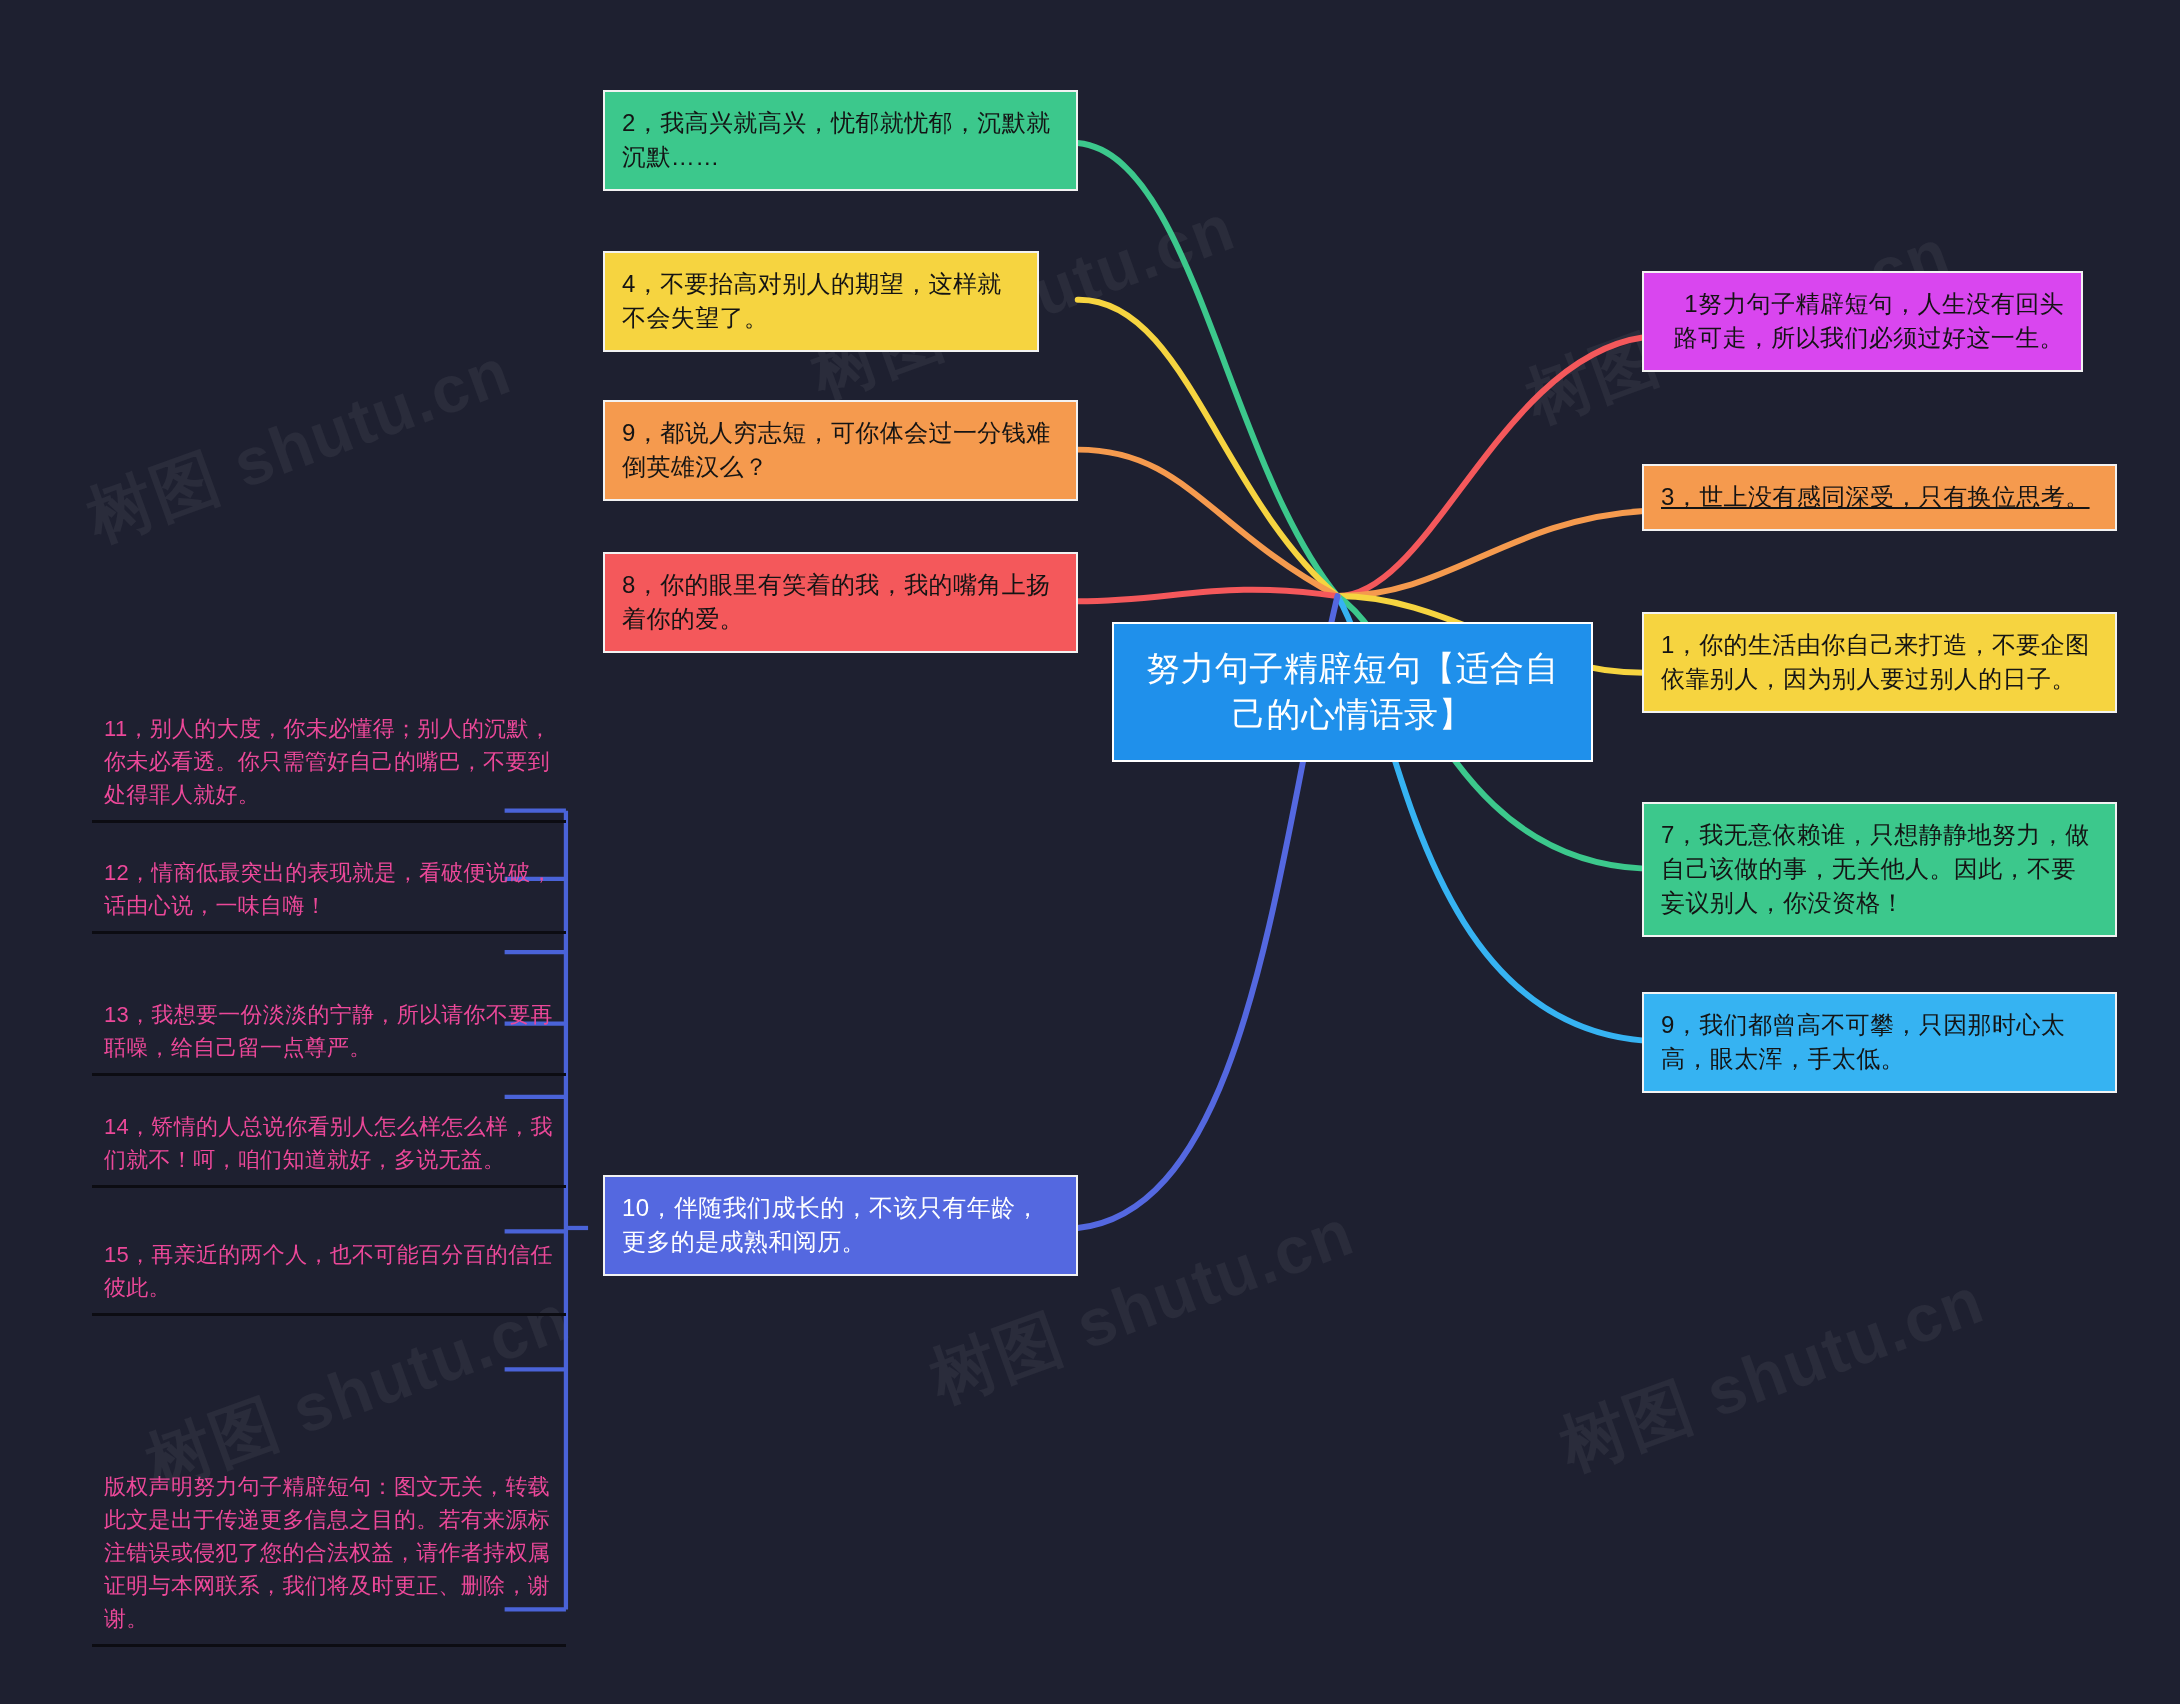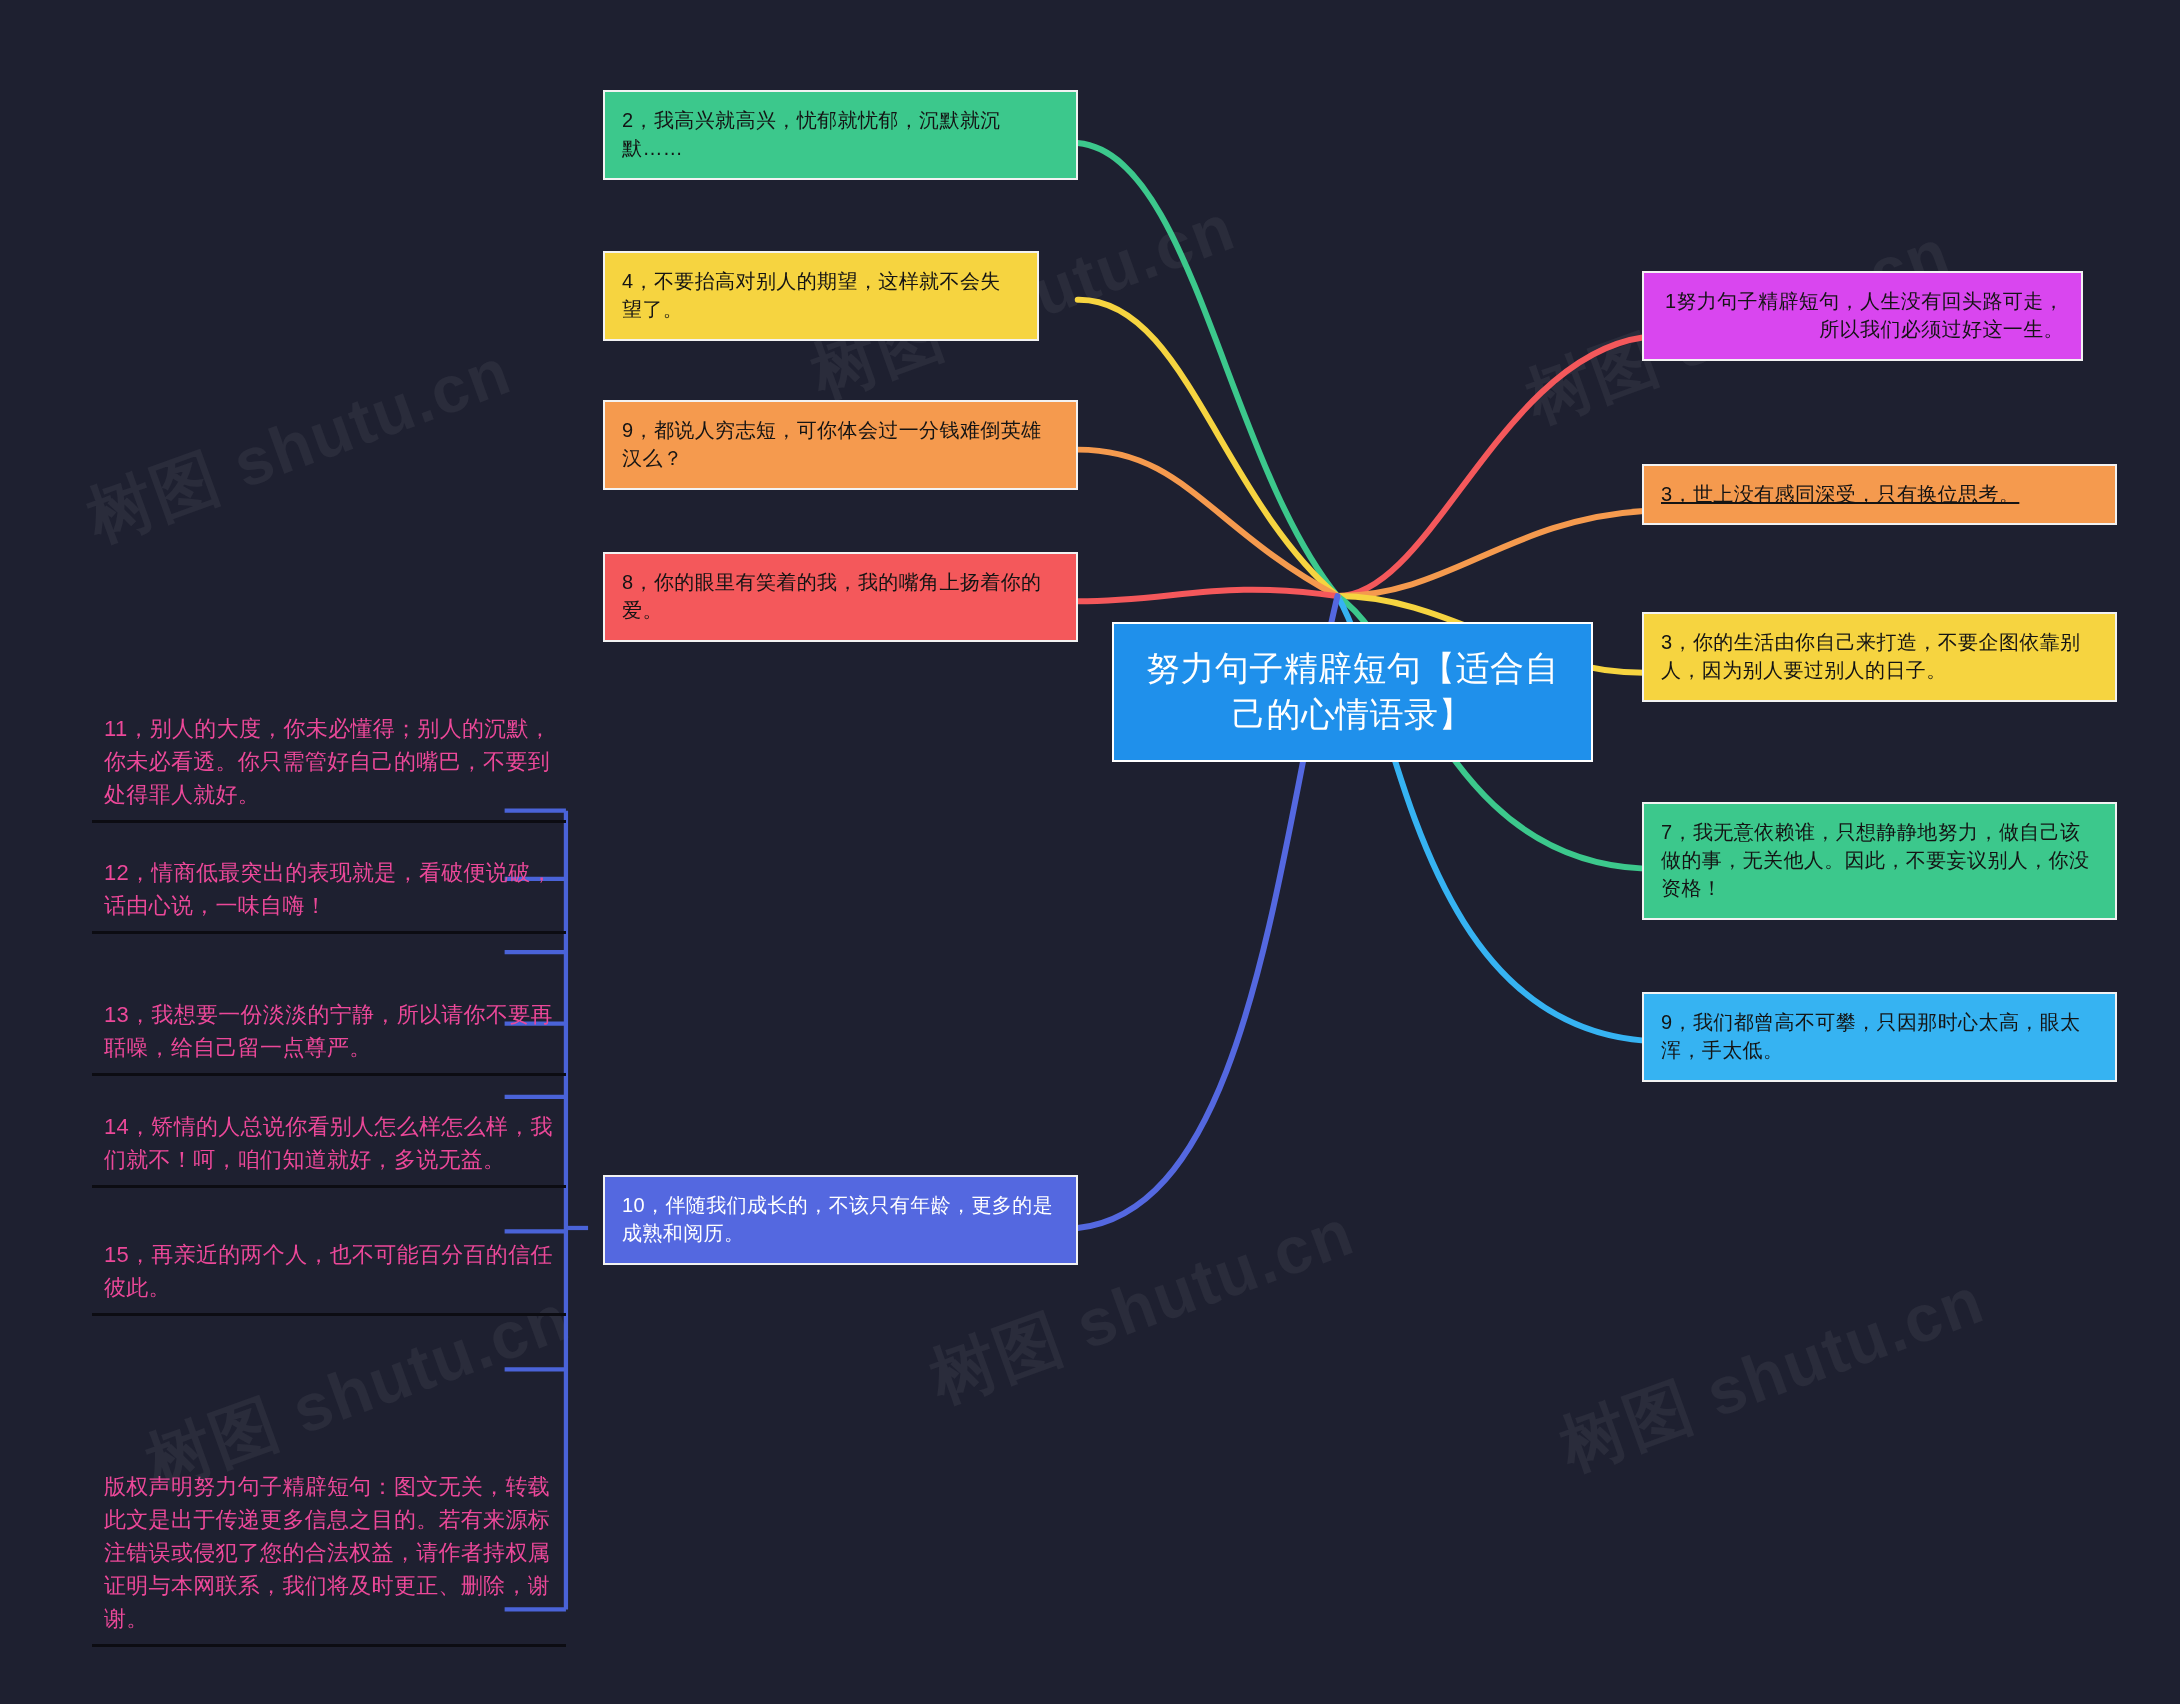--- a/index.html
+++ b/index.html
@@ -30,21 +30,21 @@
     white-space: nowrap;
     transform: rotate(-20deg);
     user-select: none;
   }
 
   
   .node {
     position: absolute;
     border: 2.6px solid #f2f2f2;
     padding: 13.6px 17px 15.3px 17px;
-    font-size: 20px;
+    font-size: 24px;
     line-height: 1.42;
     color: #1b1b1b;
     letter-spacing: 0.4px;
     z-index: 5;
   }
   .node.dark-text { color: #141414; }
   .node.light-text { color: #ffffff; }
 
   
   #central {
@@ -120,21 +120,21 @@
   <div class="node dark-text" style="left:603px; top:400px; width:475px; background:#f59a4e;">9，都说人穷志短，可你体会过一分钱难倒英雄汉么？</div>
 
   <div class="node dark-text" style="left:603px; top:552px; width:475px; background:#f4585b;">8，你的眼里有笑着的我，我的嘴角上扬着你的爱。</div>
 
   <div class="node light-text" style="left:603px; top:1175px; width:475px; background:#5468e0;">10，伴随我们成长的，不该只有年龄，更多的是成熟和阅历。</div>
 
   <div class="node dark-text" style="left:1642px; top:271px; width:441px; background:#d946ef;text-align:right;">1努力句子精辟短句，人生没有回头路可走，所以我们必须过好这一生。</div>
 
   <div class="node dark-text" style="left:1642px; top:464px; width:475px; background:#f59a4e;text-decoration:underline;">3，世上没有感同深受，只有换位思考。</div>
 
-  <div class="node dark-text" style="left:1642px; top:612px; width:475px; background:#f6d440;">3，你的生活由你自己来打造，不要企图依靠别人，因为别人要过别人的日子。</div>
+  <div class="node dark-text" style="left:1642px; top:612px; width:475px; background:#f6d440;">1，你的生活由你自己来打造，不要企图依靠别人，因为别人要过别人的日子。</div>
 
   <div class="node dark-text" style="left:1642px; top:802px; width:475px; background:#3cc88c;">7，我无意依赖谁，只想静静地努力，做自己该做的事，无关他人。因此，不要妄议别人，你没资格！</div>
 
   <div class="node dark-text" style="left:1642px; top:992px; width:475px; background:#36b3f2;">9，我们都曾高不可攀，只因那时心太高，眼太浑，手太低。</div>
 
   <div class="leaf" style="left:92px; top:709px; width:474px;">11，别人的大度，你未必懂得；别人的沉默，你未必看透。你只需管好自己的嘴巴，不要到处得罪人就好。</div>
 
   <div class="leaf" style="left:92px; top:853px; width:474px;">12，情商低最突出的表现就是，看破便说破，话由心说，一味自嗨！</div>
 
   <div class="leaf" style="left:92px; top:995px; width:474px;">13，我想要一份淡淡的宁静，所以请你不要再聒噪，给自己留一点尊严。</div>

